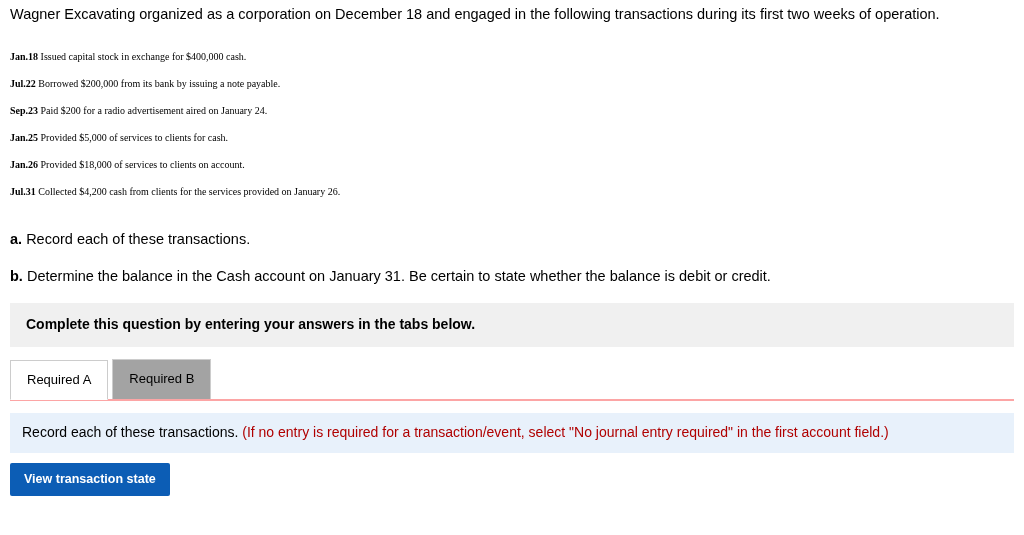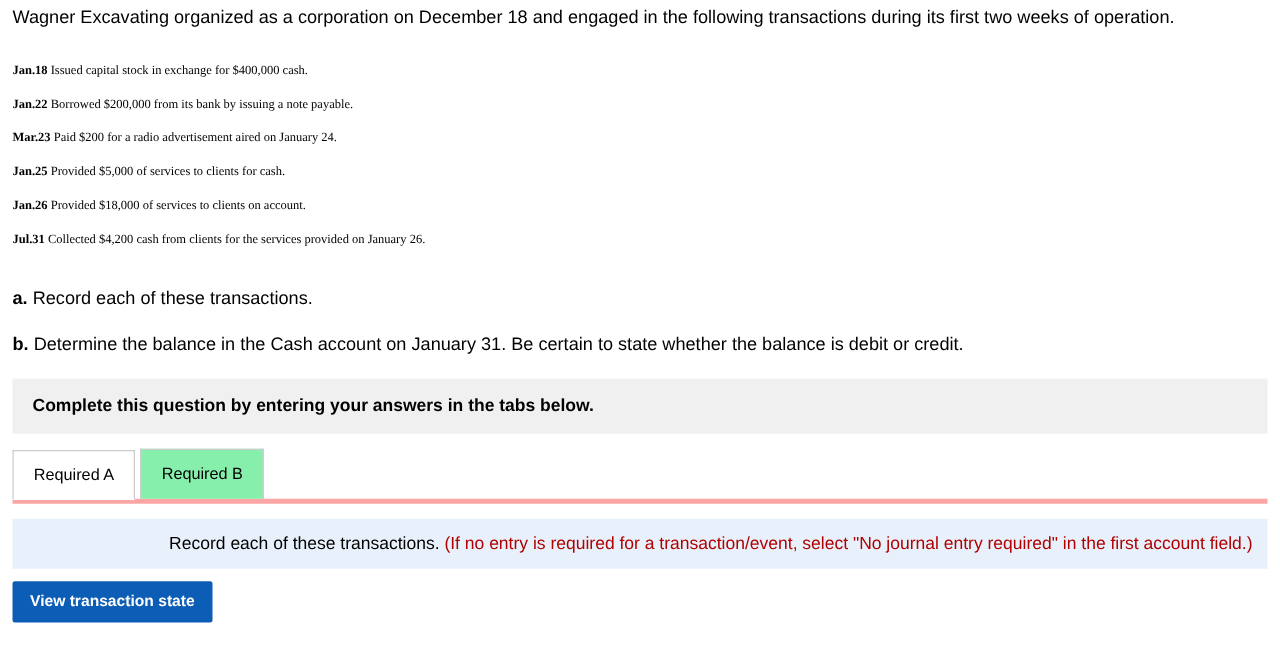--- a/index.html
+++ b/index.html
@@ -4,36 +4,36 @@
 <style>
   * { box-sizing: border-box; margin: 0; padding: 0; }
   body { font-family: Arial, Helvetica, sans-serif; font-size: 14px; color: #000; background: #fff; width: 1024px; padding: 4px 10px; line-height: 1.4; }
   .intro { margin-bottom: 12px; font-size: 14.5px; }
   .txlist { font-family: Liberation Serif, serif; font-size: 10px; white-space: pre; margin-bottom: 12px; line-height: 1.35; }
   .txrow strong { font-weight: bold; }
   .req { margin: 17px 0; font-size: 14.5px; }
   .req strong { font-weight: bold; }
   .panel { margin-top: 10px; }
   .prompt-box { background: #f0f0f0; padding: 12px 16px; font-weight: bold; font-size: 14px; }
-  .tabs-row { display: flex; margin-top: 12px; border-bottom: 4px solid #fca5a5; }
-  .tab { padding: 10px 16px; font-size: 13px; border: 1px solid #ccc; border-bottom: none; background: #86efac; cursor: pointer; margin-right: 4px; }
+  .tabs-row { display: flex; margin-top: 12px; border-bottom: 2px solid #fca5a5; }
+  .tab { padding: 10px 16px; font-size: 13px; border: 1px solid #ccc; border-bottom: none; background: #a3a3a3; cursor: pointer; margin-right: 4px; }
   .tab.active { background: #fff; border-bottom: 1px solid #fff; position: relative; top: 1px; }
-  .instruction-banner { background: #e8f1fb; padding: 10px 12px; font-size: 14px; margin-top: 12px; text-align: right; }
+  .instruction-banner { background: #e8f1fb; padding: 10px 12px; font-size: 14px; margin-top: 12px; }
   .instruction-banner .red { color: #b00000; }
   .vt-btn { display: inline-block; margin-top: 10px; background: #0c5db5; color: #fff; font-weight: bold; font-size: 12.5px; padding: 8px 14px; border-radius: 2px; cursor: pointer; }
 </style>
 </head>
 <body>
 
 <div class="intro">Wagner Excavating organized as a corporation on December 18 and engaged in the following transactions during its first two weeks of operation.</div>
 
 <div class="txlist">
 <div class="txrow"><strong>Jan.18</strong> <span>Issued capital stock in exchange for $400,000 cash.</span></div>
-<div class="txrow"><strong>Jan.22</strong> <span>Borrowed $200,000 from its bank by issuing a note payable.</span></div>
-<div class="txrow"><strong>Mar.23</strong> <span>Paid $200 for a radio advertisement aired on January 24.</span></div>
+<div class="txrow"><strong>Jul.22</strong> <span>Borrowed $200,000 from its bank by issuing a note payable.</span></div>
+<div class="txrow"><strong>Sep.23</strong> <span>Paid $200 for a radio advertisement aired on January 24.</span></div>
 <div class="txrow"><strong>Jan.25</strong> <span>Provided $5,000 of services to clients for cash.</span></div>
 <div class="txrow"><strong>Jan.26</strong> <span>Provided $18,000 of services to clients on account.</span></div>
 <div class="txrow"><strong>Jul.31</strong> <span>Collected $4,200 cash from clients for the services provided on January 26.</span></div>
 </div>
 
 <div class="req"><strong>a.</strong> <span>Record each of these transactions.</span></div>
 <div class="req"><strong>b.</strong> <span>Determine the balance in the Cash account on January 31. Be certain to state whether the balance is debit or credit.</span></div>
 
 <div class="panel">
   <div class="prompt-box">Complete this question by entering your answers in the tabs below.</div>

